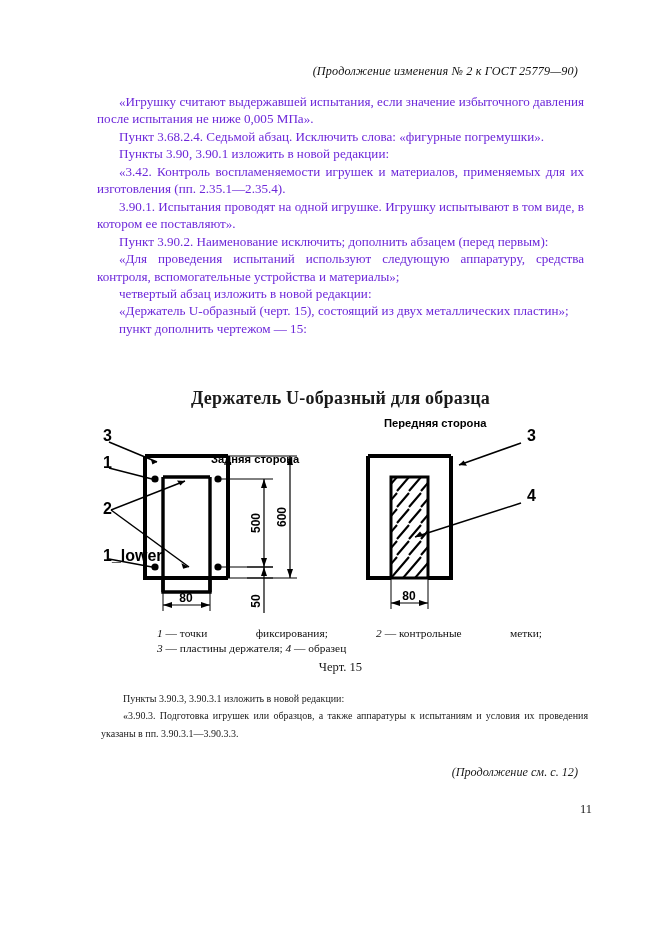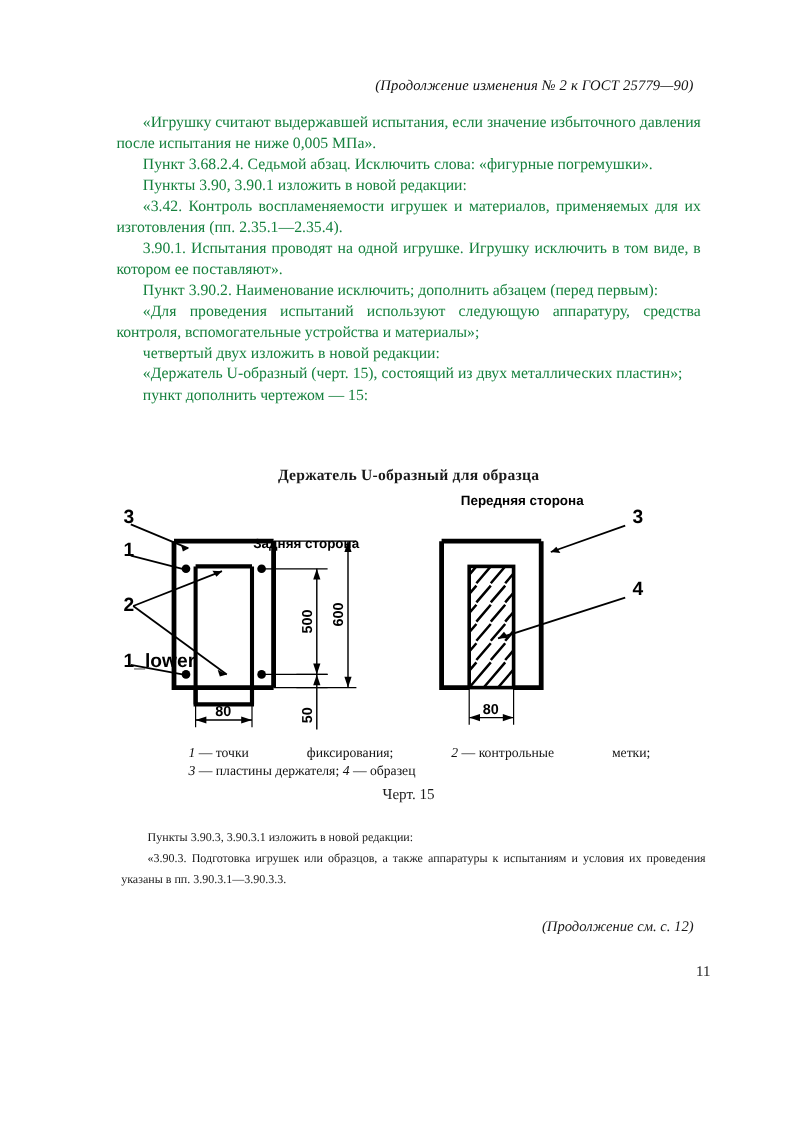--- a/index.html
+++ b/index.html
@@ -32,40 +32,40 @@
 
   
   .body-block {
     position: absolute;
     top: 93px;
     left: 97px;
     width: 487px;
     font-size: 13.1px;
     line-height: 17.45px;
     text-align: justify;
-    color: #15803d;
+    color: #6d28d9;
   }
   .body-block p {
     margin: 0;
     text-indent: 22px;
     text-align: justify;
     text-justify: inter-word;
   }
 
   
   .figure {
     position: absolute;
     top: 388px;
     left: 97px;
     width: 487px;
   }
   .fig-title {
     text-align: center;
     font-weight: bold;
-    font-size: 13px;
+    font-size: 18px;
     letter-spacing: 0.2px;
     margin-bottom: 6px;
   }
   .fig-canvas {
     position: relative;
     width: 487px;
     height: 205px;
   }
   .fig-canvas svg {
     display: block;
@@ -140,24 +140,24 @@
 
 <div class="page">
 
   <div class="running-head">(Продолжение изменения № 2 к ГОСТ 25779—90)</div>
 
   <div class="body-block">
     <p>«Игрушку считают выдержавшей испытания, если значение избыточного давления после испытания не ниже 0,005 МПа».</p>
     <p>Пункт 3.68.2.4. Седьмой абзац. Исключить слова: «фигурные погремушки».</p>
     <p>Пункты 3.90, 3.90.1 изложить в новой редакции:</p>
     <p>«3.42. Контроль воспламеняемости игрушек и материалов, применяемых для их изготовления (пп. 2.35.1—2.35.4).</p>
-    <p>3.90.1. Испытания проводят на одной игрушке. Игрушку исключить в том виде, в котором ее поставляют».</p>
+    <p>3.90.1. Испытания проводят на одной игрушке. Игрушку испытывают в том виде, в котором ее поставляют».</p>
     <p>Пункт 3.90.2. Наименование исключить; дополнить абзацем (перед первым):</p>
     <p>«Для проведения испытаний используют следующую аппаратуру, средства контроля, вспомогательные устройства и материалы»;</p>
-    <p>четвертый двух изложить в новой редакции:</p>
+    <p>четвертый абзац изложить в новой редакции:</p>
     <p>«Держатель U-образный (черт. 15), состоящий из двух металлических пластин»;</p>
     <p>пункт дополнить чертежом — 15:</p>
   </div>
 
   <div class="figure">
 
     <div class="fig-title">Держатель U-образный для образца</div>
 
     <div class="fig-canvas">
 

